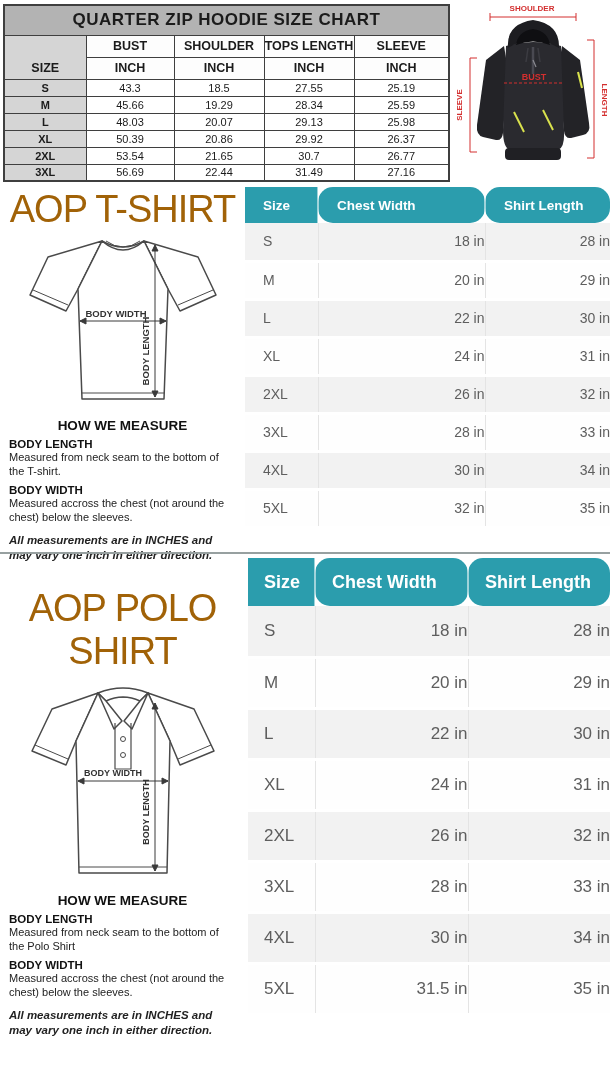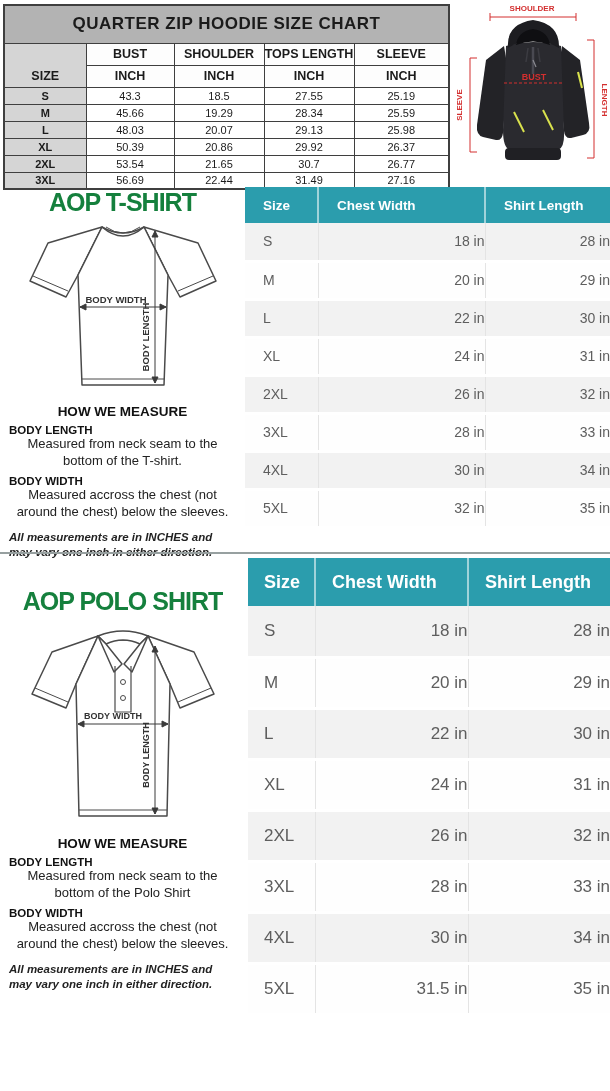--- a/index.html
+++ b/index.html
@@ -6,43 +6,43 @@
   html,body { background:#fff; }
   body { font-family:"Liberation Sans", sans-serif; }
   .page { position:relative; width:610px; height:1091px; background:#fff; overflow:hidden; }
 
   
   #top-section { position:absolute; left:0; top:0; width:610px; height:182px; }
 
   table.hoodie-table { position:absolute; left:3px; top:4px; width:445px;
     border-collapse:collapse; table-layout:fixed; border:2px solid #3f3f3f; }
   table.hoodie-table td { border:1px solid #3f3f3f; text-align:center; color:#1b1b1b; }
-  td.ht-title { height:38px; background:#b3b3b3; font-size:17px; font-weight:bold; letter-spacing:.5px; }
+  td.ht-title { height:30px; background:#b3b3b3; font-size:17px; font-weight:bold; letter-spacing:.5px; }
   td.ht-corner { background:#d5d5d5; font-size:12.5px; font-weight:bold; vertical-align:bottom; padding-bottom:4px; }
   td.ht-group { height:22px; background:#fdfdfd; font-size:12.5px; font-weight:bold; }
   td.ht-inch { height:22px; background:#fdfdfd; font-size:12.5px; font-weight:bold;margin-left:14px; }
   td.ht-size { height:17px; background:#d5d5d5; font-size:11px; font-weight:bold; }
   td.ht-val { height:17px; background:#fff; font-size:11px; }
 
   .hoodie-figure { position:absolute; left:450px; top:0; width:160px; height:180px; }
 
   
   .left-col { position:absolute; left:0; width:245px; }
-  .sec-title { text-align:center; font-size:25px; font-weight:700; letter-spacing:-1px; color:#15803d; }
+  .sec-title { text-align:center; font-size:38px; font-weight:400; letter-spacing:-1px; color:#a16207; }
   .measure-head { text-align:center; font-size:13.5px; font-weight:bold; color:#111; }
   .measure-block { padding:0 9px; margin-top:5px; }
   .mb-head { font-size:11.5px; font-weight:bold; color:#111; }
-  .mb-text { font-size:13px; line-height:1.3; color:#222;text-align:center; }
+  .mb-text { font-size:11px; line-height:1.3; color:#222; }
   .mb-note { padding:0 9px; margin-top:9px; font-size:11.5px; line-height:1.3; font-weight:bold; font-style:italic; color:#222; }
   .diagram { display:block; margin:0 auto; }
 
   
   table.teal { border-collapse:collapse; table-layout:fixed; position:absolute; }
   table.teal th { background:#2b9dad; color:#fff; text-align:left; font-weight:bold; }
-  table.teal th + th { border-left:2px solid rgba(255,255,255,.55); }
+  table.teal th + th { border-left:2px solid rgba(255,255,255,.55);border-radius:15px; }
   table.teal td { color:#5e5e5e; border-bottom:3px solid #fff; }
   table.teal td + td { border-left:1px solid #e4e4e4;text-align:right; }
   table.teal tbody tr:nth-child(odd)  td { background:#f2f2f2; }
   table.teal tbody tr:nth-child(even) td { background:#fefefe; }
 
   #tshirt-section { position:absolute; left:0; top:182px; width:610px; height:370px; }
   #tshirt-section .left-col { top:0; }
   table.teal.tshirt { left:245px; top:5px; width:365px; }
   table.teal.tshirt th { height:36px; font-size:13.5px; padding-left:18px; }
   table.teal.tshirt td { height:38px; font-size:14px; padding-left:18px; }

